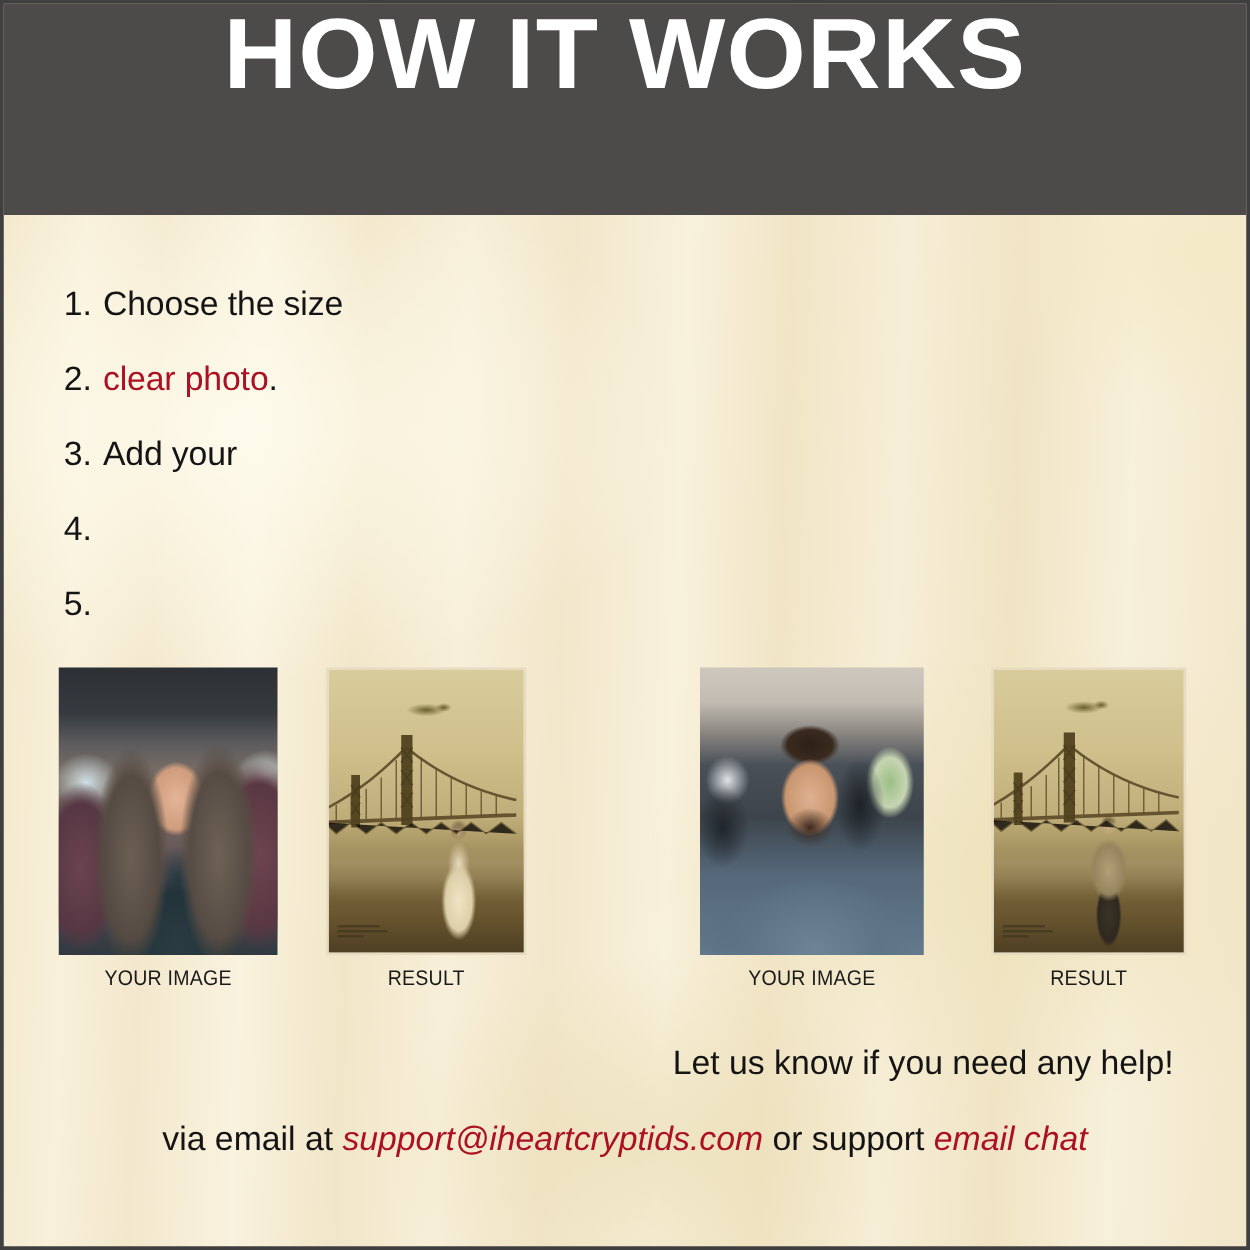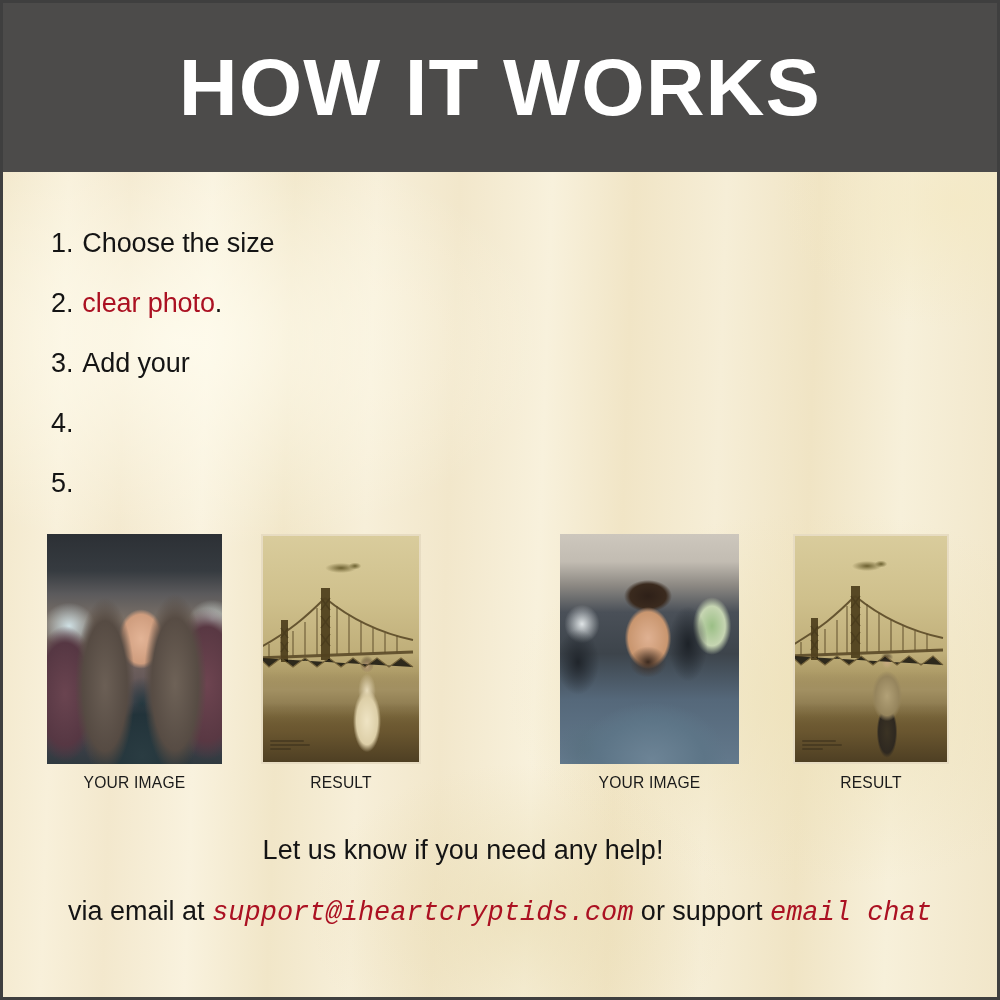--- a/index.html
+++ b/index.html
@@ -33,21 +33,20 @@
   }
 
   
   #header {
     position: absolute;
     left: 0; top: 0;
     width: 994px;
     height: 169px;
     background: #4c4b4a;
     display: flex;
-    align-items: center;
     justify-content: center;
   }
   #header-title {
     color: #ffffff;
     font-family: "Liberation Sans", sans-serif;
     font-weight: bold;
     font-size: 80px;
     letter-spacing: 1px;
     line-height: 1;
     white-space: nowrap;
@@ -205,37 +204,37 @@
     display: block;
     height: 1.5px;
     margin-bottom: 2.5px;
     background: #3a2f1b;
     border-radius: 1px;
   }
 
   
   #footer-help {
     position: absolute;
-    left: 0; top: 832px;
+    left: 16px; top: 832px;
     width: 920px;
-    text-align: center;
+    text-align: right;
     font-size: 27px;
     color: #141414;
     white-space: nowrap;
   }
   #footer-contact {
     position: absolute;
     left: 0; top: 893px;
     width: 994px;
     text-align: center;
     font-size: 27px;
     color: #141414;
     white-space: nowrap;
   }
-  .em { font-style: italic; color: #ab1122; font-family: Liberation Mono, monospace; }
+  .em { font-style: italic; color: #ab1122; }
 </style>
 </head>
 <body>
 
 <div id="page">
 
   <div id="header">
     <div id="header-title">HOW IT WORKS</div>
   </div>
 

